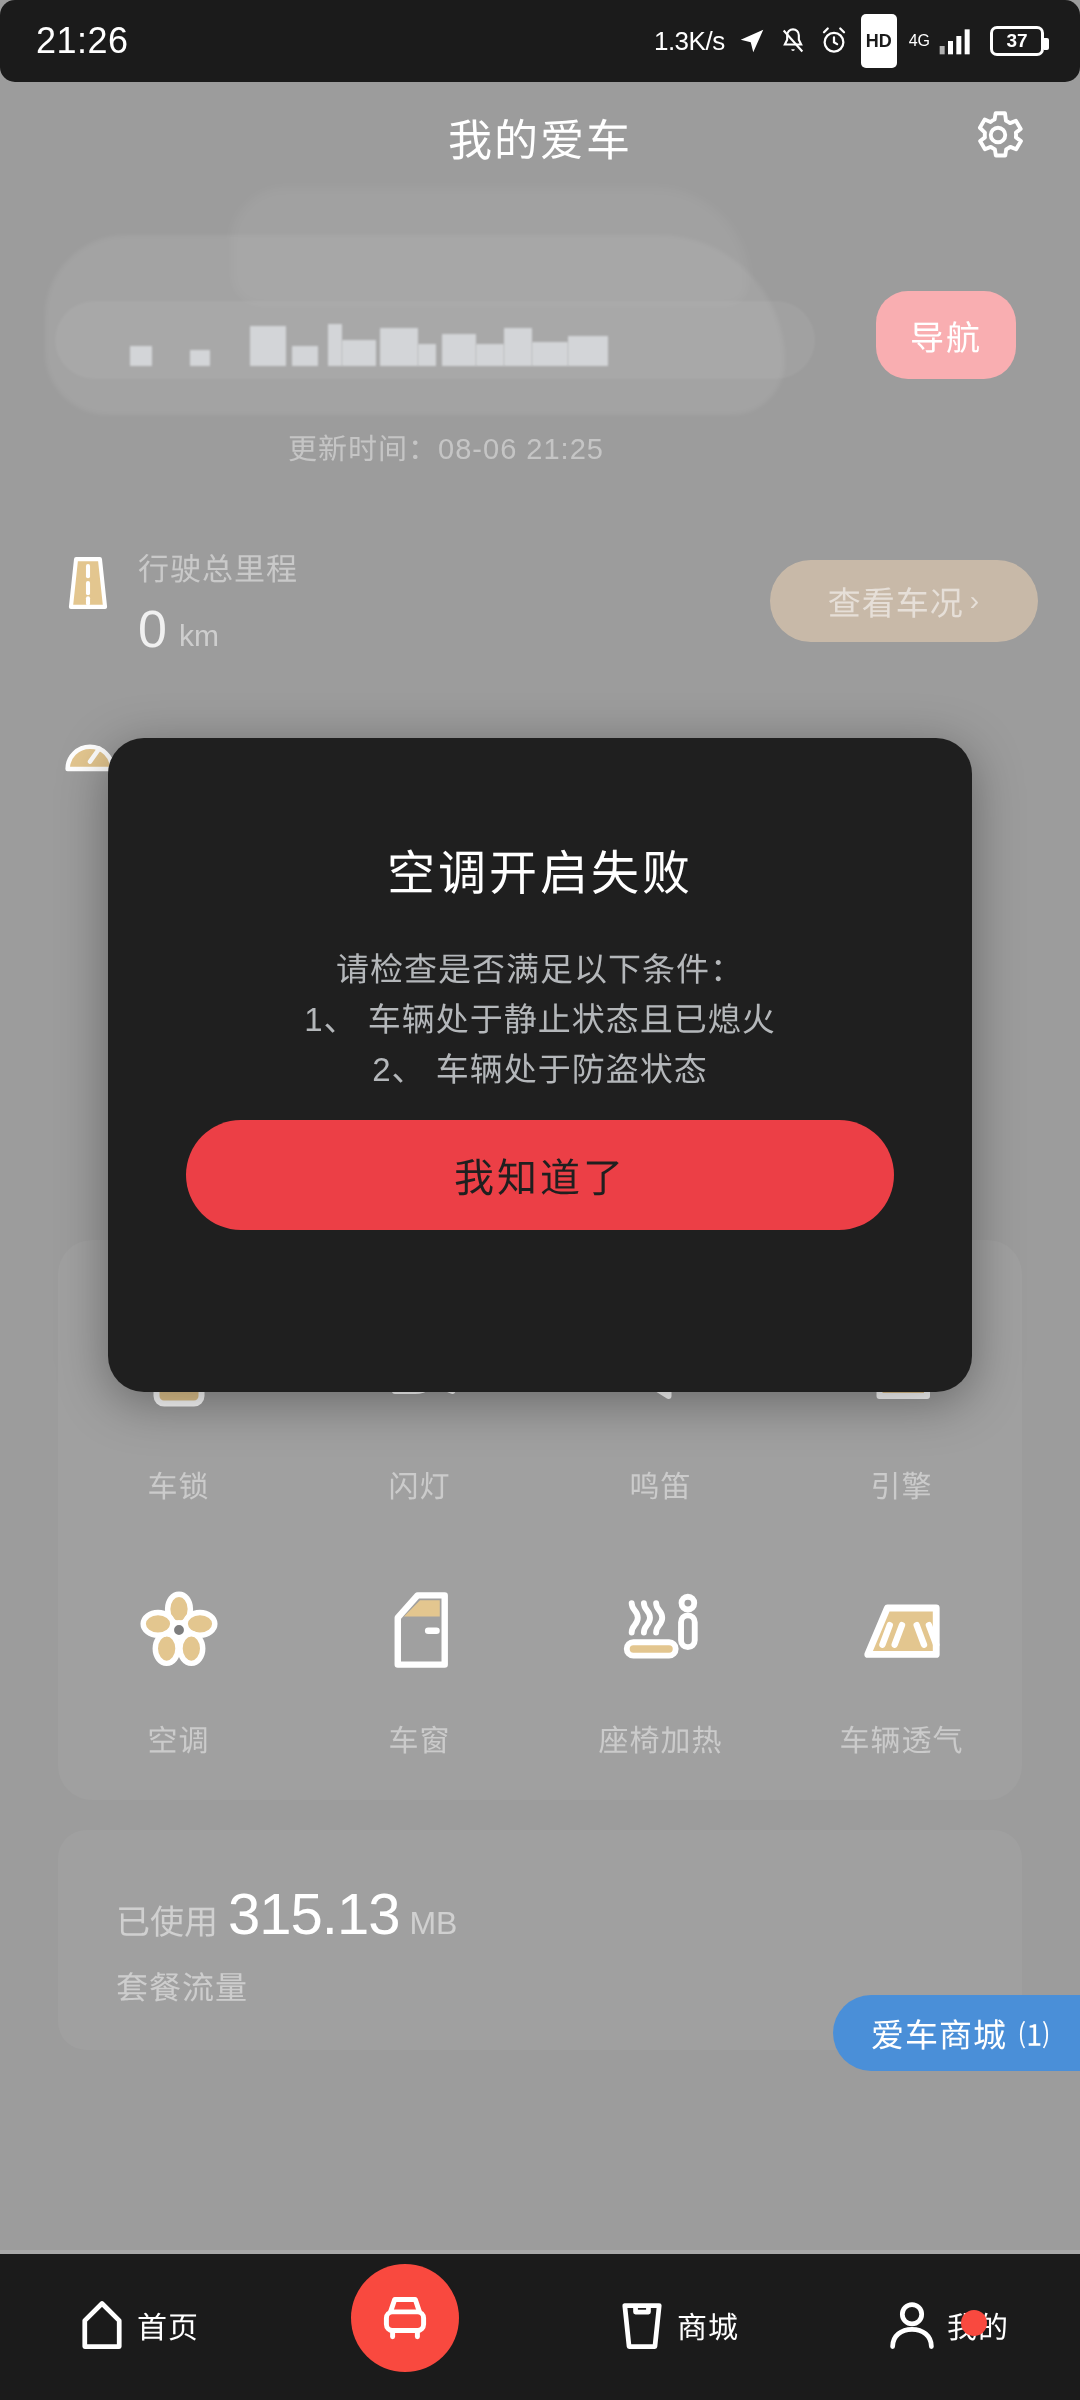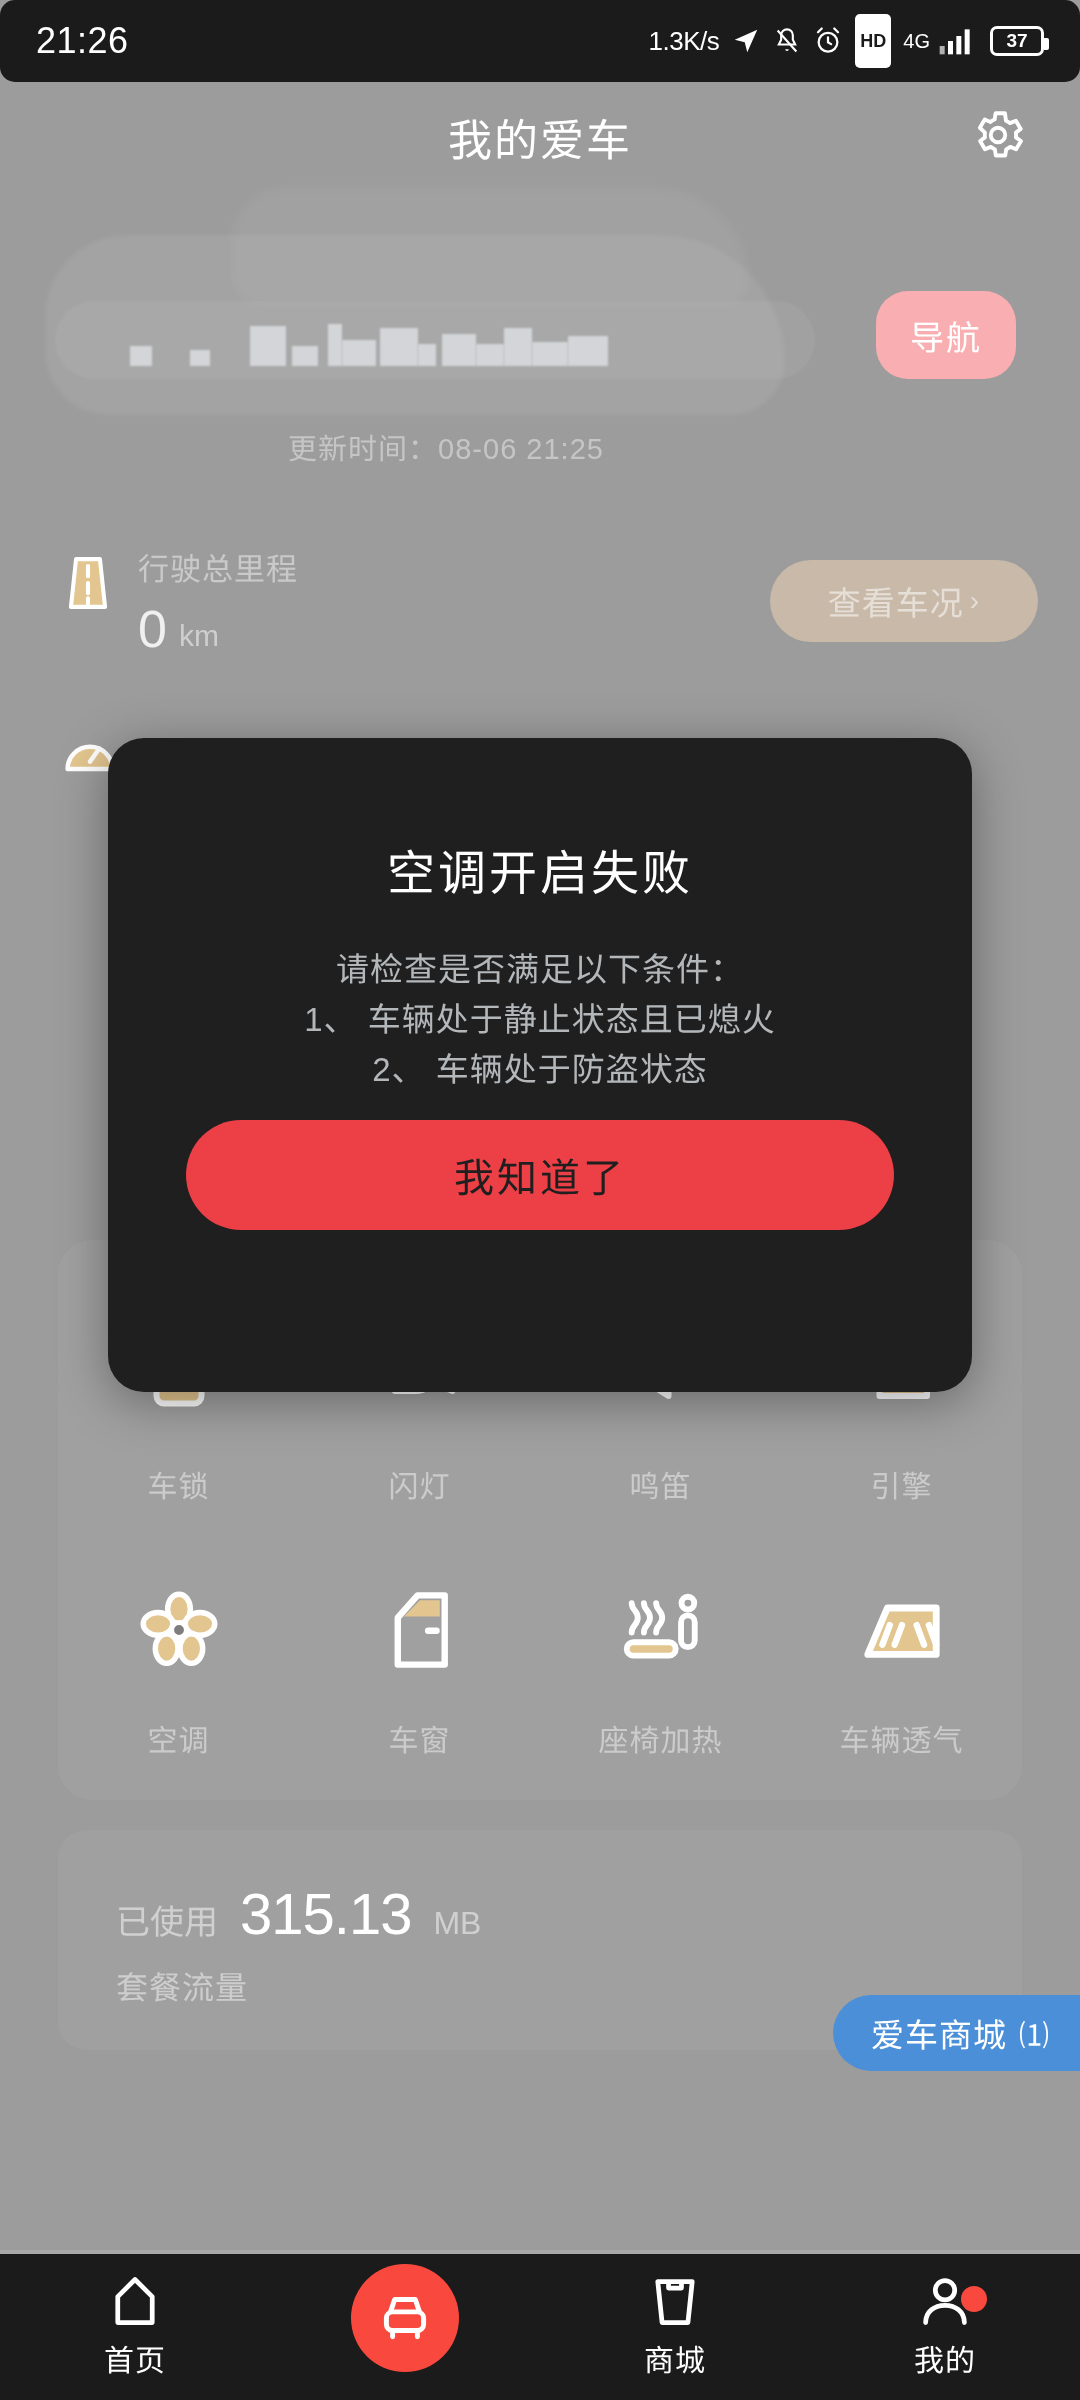--- a/index.html
+++ b/index.html
@@ -31,21 +31,21 @@
     margin-left:auto;
     display:flex; align-items:center; gap:12px;
   }
   .sb-speed { font-size:26px; letter-spacing:-0.5px; }
   .sb-ico { display:inline-flex; align-items:center; justify-content:center; }
   .sb-hd {
     font-size:18px; font-weight:700; color:#1b1b1b;
     background:#ffffff; border-radius:5px;
     padding:18px 5px; line-height:1;
   }
-  .sb-4g { font-size:20px; line-height:1; margin-right:-4px; }
+  .sb-4g { font-size:16px; line-height:1; margin-right:-4px; }
   .batt {
     width:54px; height:30px; border:3px solid #fff; border-radius:7px;
     display:flex; align-items:center; justify-content:center;
     position:relative;
   }
   .batt::after {
     content:""; position:absolute; right:-8px; top:9px;
     width:5px; height:12px; background:#fff; border-radius:0 2px 2px 0;
   }
   .batt span { font-size:19px; font-weight:700; color:#fff; }
@@ -171,21 +171,21 @@
 
   
   .data-card {
     position:absolute; left:58px; top:1830px;
     width:964px; height:220px;
     background:rgba(255,255,255,0.045);
     border-radius:28px;
   }
   .data-used {
     position:absolute; left:116px; top:1880px;
-    display:flex; align-items:baseline; gap:22px;
+    display:flex; align-items:baseline; gap:10px;
   }
   .data-used .pre { font-size:34px; color:rgba(255,255,255,0.5); }
   .data-used .num { font-size:58px; color:#ffffff; font-weight:400; letter-spacing:-1px; }
   .data-used .unit { font-size:32px; color:rgba(255,255,255,0.5); }
   .data-sub {
     position:absolute; left:116px; top:1962px;
     font-size:32px; color:rgba(255,255,255,0.48); letter-spacing:1px;
   }
 
   
@@ -235,21 +235,21 @@
   }
 
   
   .navbar {
     position:absolute; left:0; bottom:0;
     width:1080px; height:150px;
     background:#1b1b1b;
     display:flex; align-items:center;
   }
   .nav-item {
-    flex:1; display:flex; flex-direction:column;
+    flex:1; display:flex; flex-direction:row;
     align-items:center; gap:4px;
     position:relative;
     justify-content:center;
   }
   .nav-icon { width:62px; height:62px; display:flex; align-items:center; justify-content:center; }
   .nav-label { font-size:30px; color:#ffffff; letter-spacing:1px; }
   .nav-center {
     flex:1; display:flex; align-items:center; justify-content:center;
     position:relative;
   }

